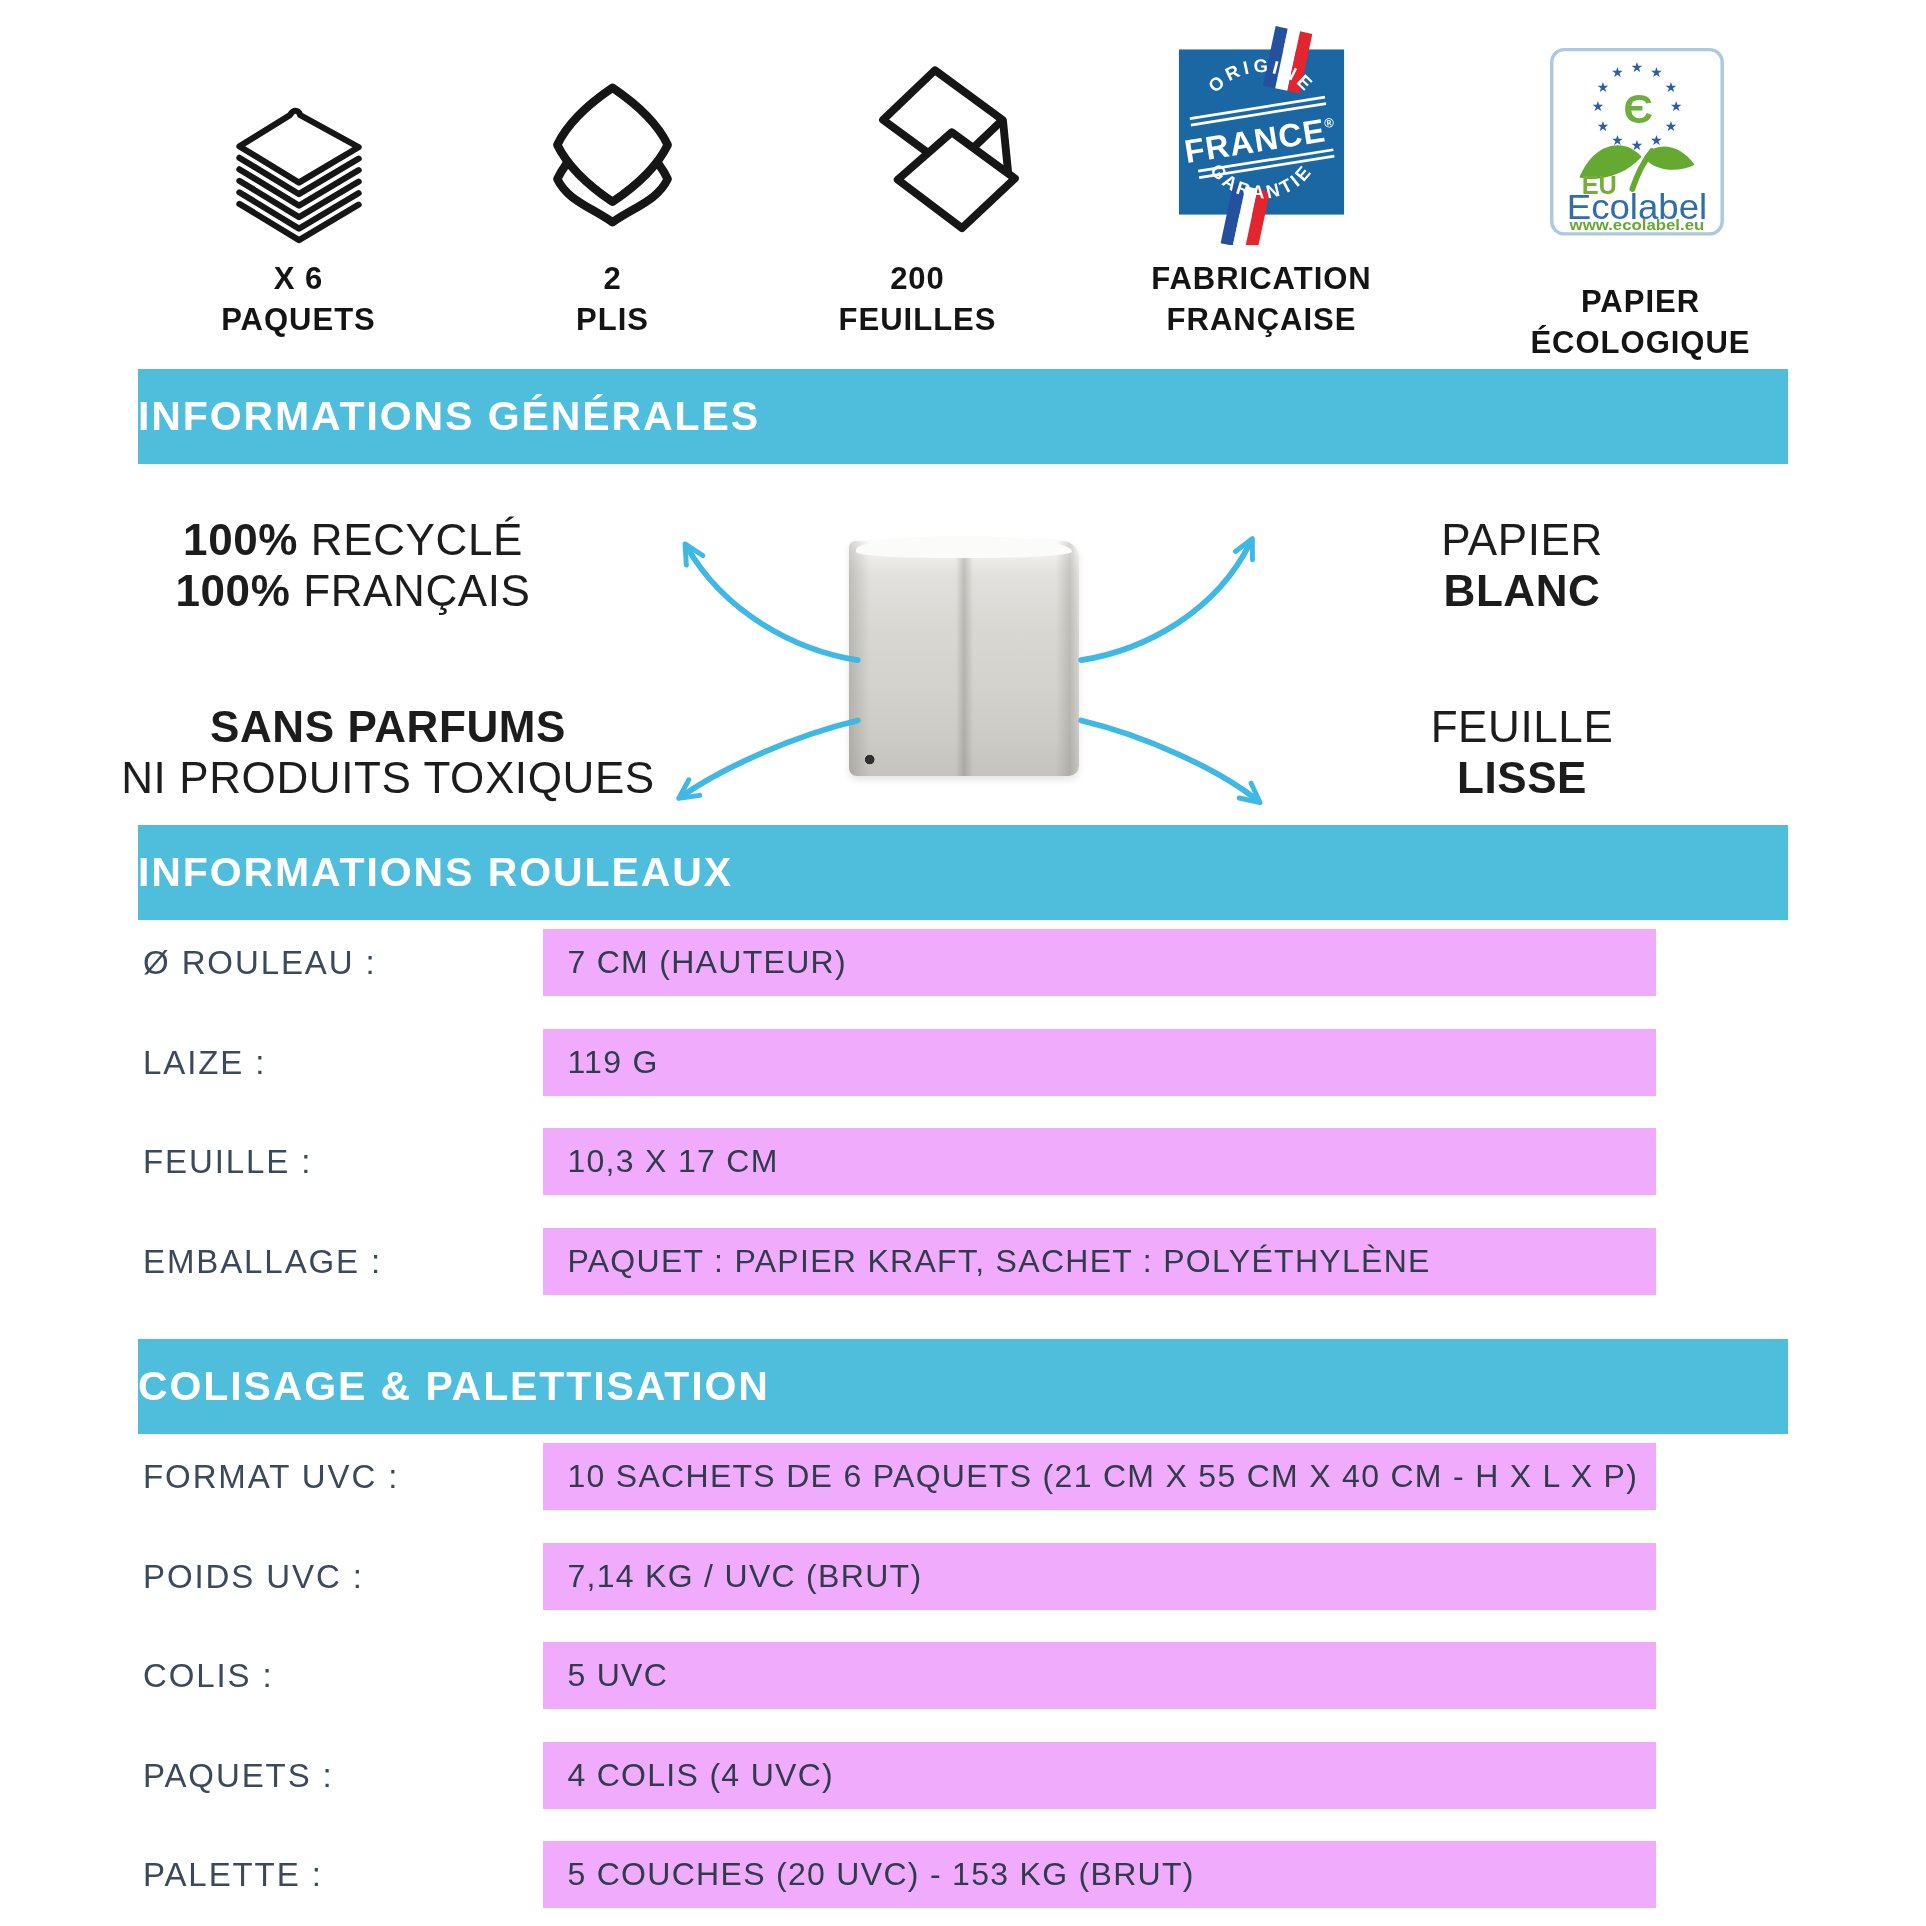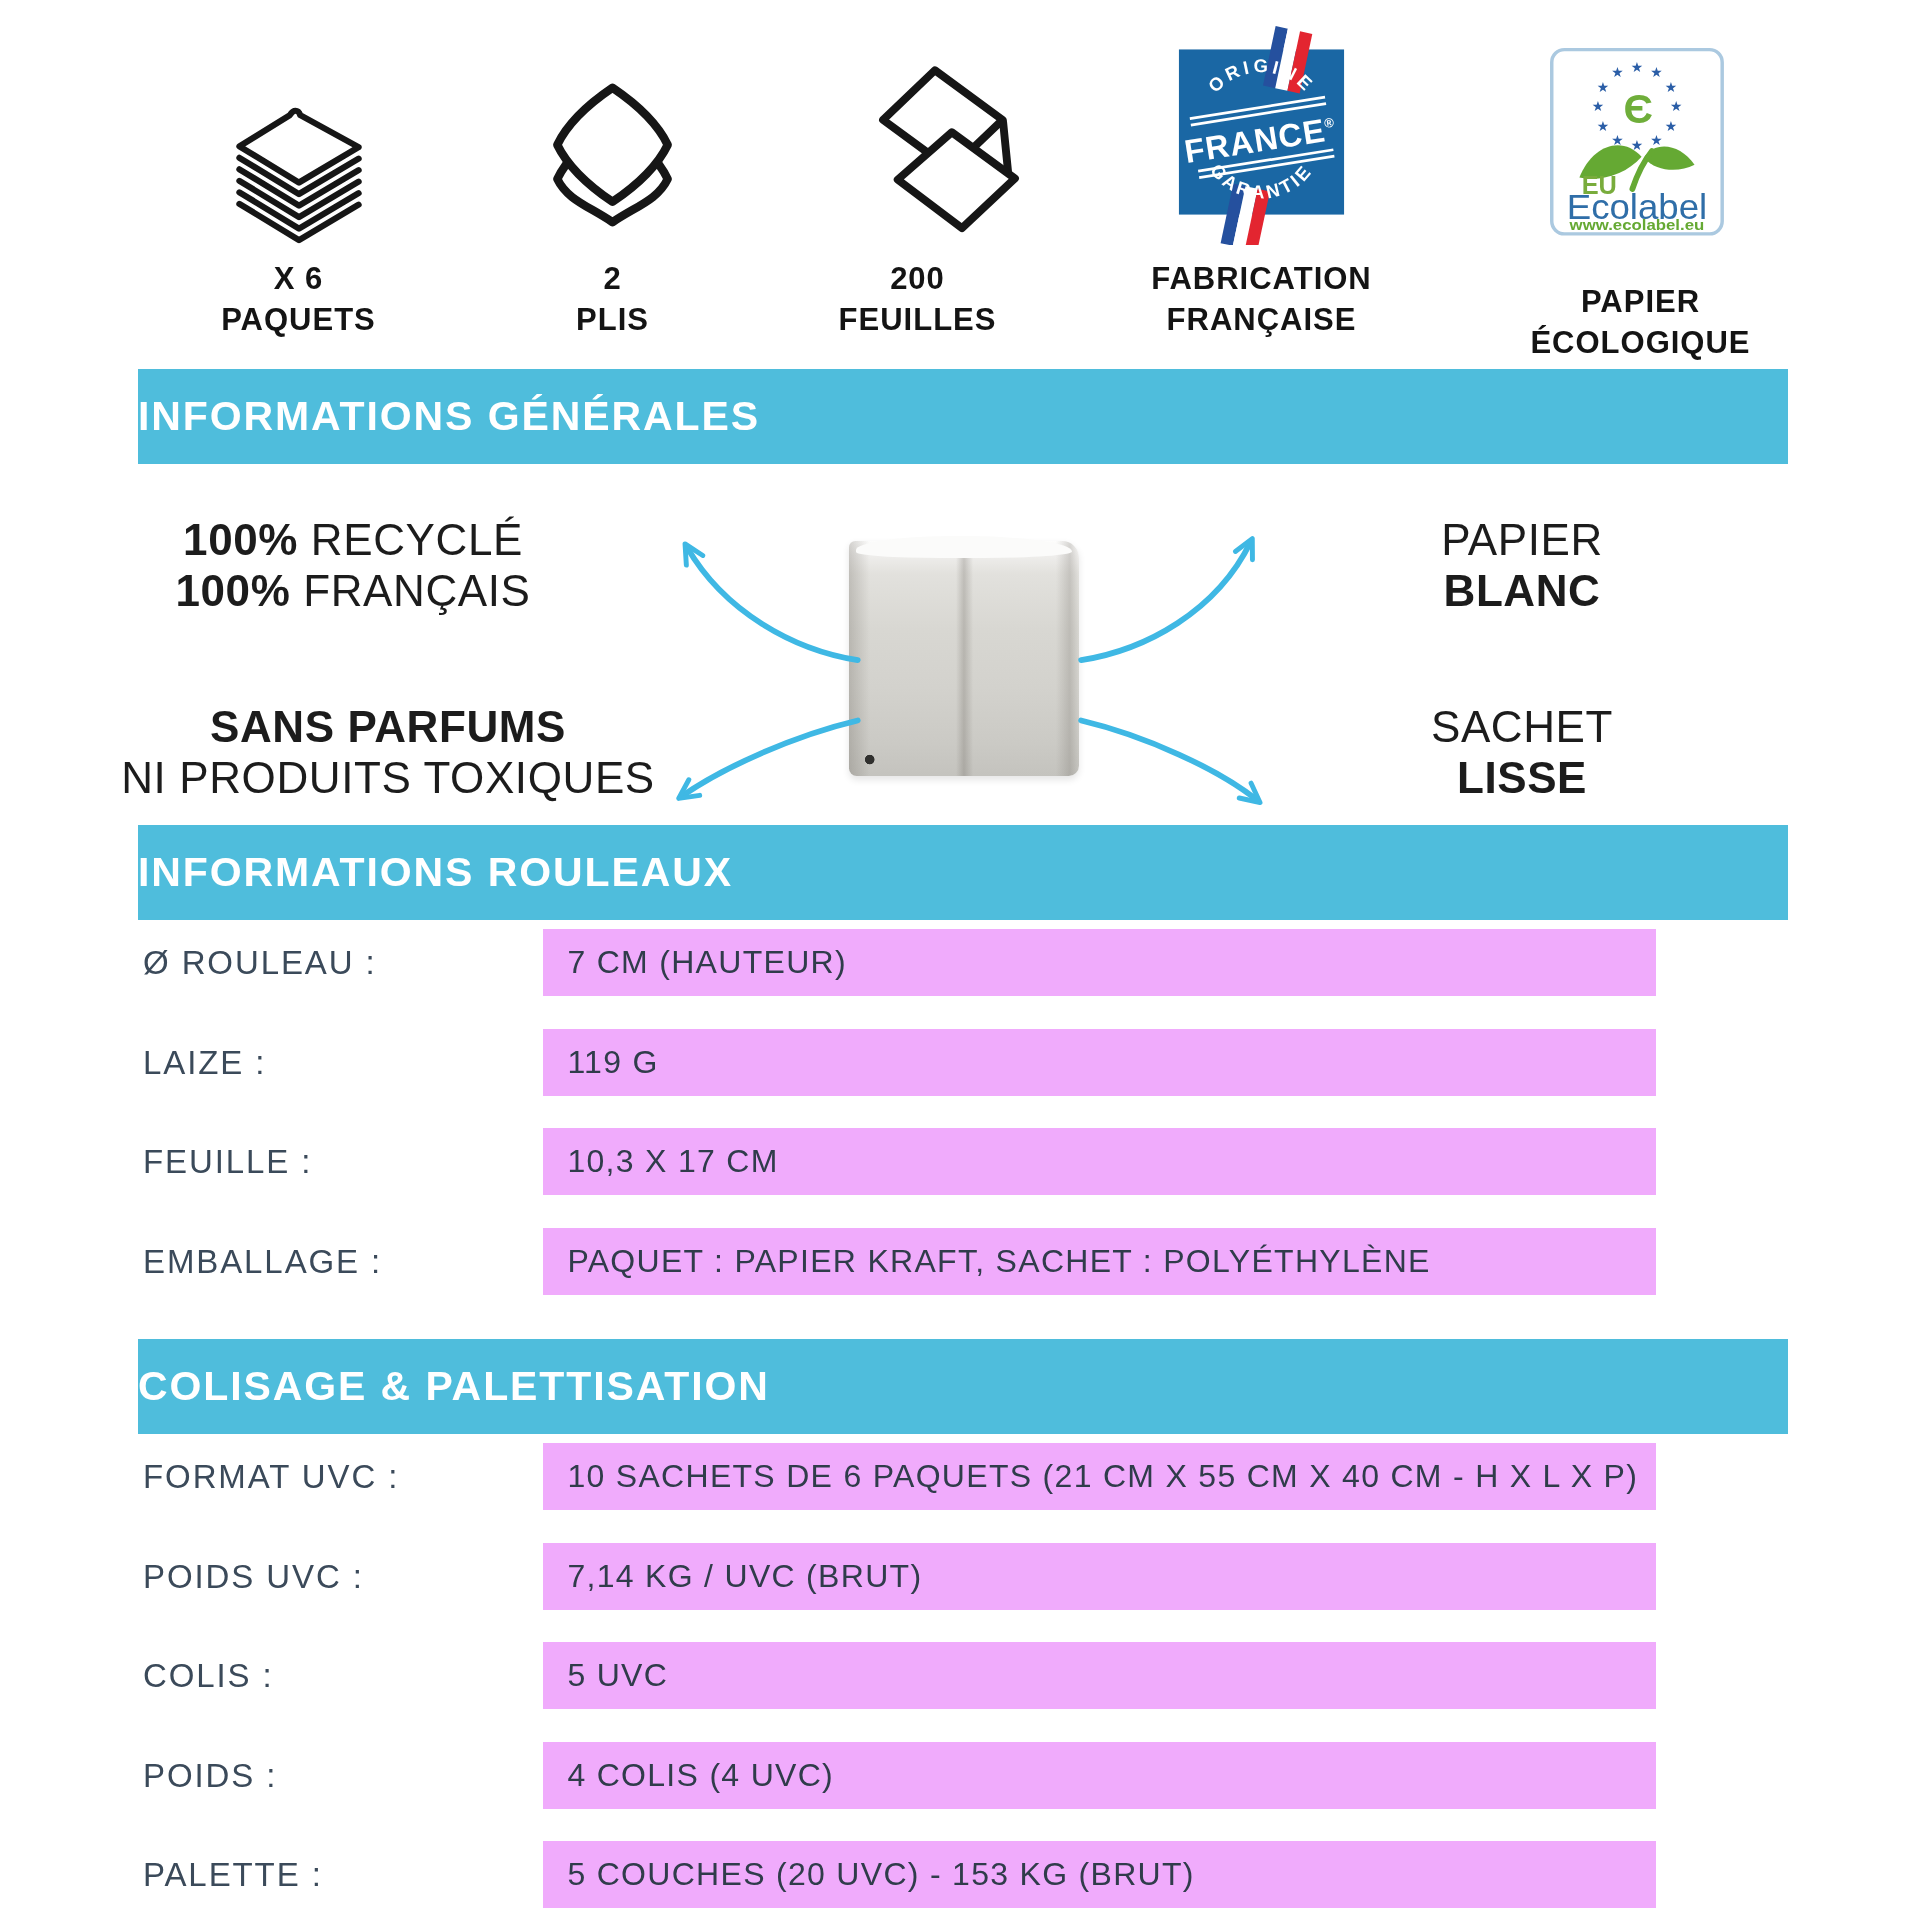--- a/index.html
+++ b/index.html
@@ -197,21 +197,21 @@
     <div class="line b">SANS PARFUMS</div>
     <div class="line">NI PRODUITS TOXIQUES</div>
   </div>
 
   <div class="callout" id="callout-white">
     <div class="line">PAPIER</div>
     <div class="line b">BLANC</div>
   </div>
 
   <div class="callout" id="callout-smooth">
-    <div class="line">SACHET</div>
+    <div class="line">FEUILLE</div>
     <div class="line b">LISSE</div>
   </div>
 
   <div class="product"></div>
 
   <svg class="arrows" viewBox="0 0 3000 520">
     <defs>
       <marker id="ah" viewBox="0 0 14 14" refX="10" refY="7" markerWidth="4.6" markerHeight="4.6" orient="auto">
         <path d="M2,2 L12,7 L2,12" fill="none" stroke="#3FB8E4" stroke-width="2.6" stroke-linecap="round" stroke-linejoin="round"></path>
       </marker>
@@ -269,21 +269,21 @@
         <span>7,14 KG / UVC (BRUT)</span>
       </div>
   </div>
   <div class="spec-row" style="top:1642px">
     <div class="spec-label">COLIS :</div>
     <div class="spec-value">
         <span>5 UVC</span>
       </div>
   </div>
   <div class="spec-row" style="top:1742px">
-    <div class="spec-label">POIDS :</div>
+    <div class="spec-label">PAQUETS :</div>
     <div class="spec-value">
         <span>4 COLIS (4 UVC)</span>
       </div>
   </div>
   <div class="spec-row" style="top:1841px">
     <div class="spec-label">PALETTE :</div>
     <div class="spec-value">
         <span>5 COUCHES (20 UVC) - 153 KG (BRUT)</span>
       </div>
   </div>

